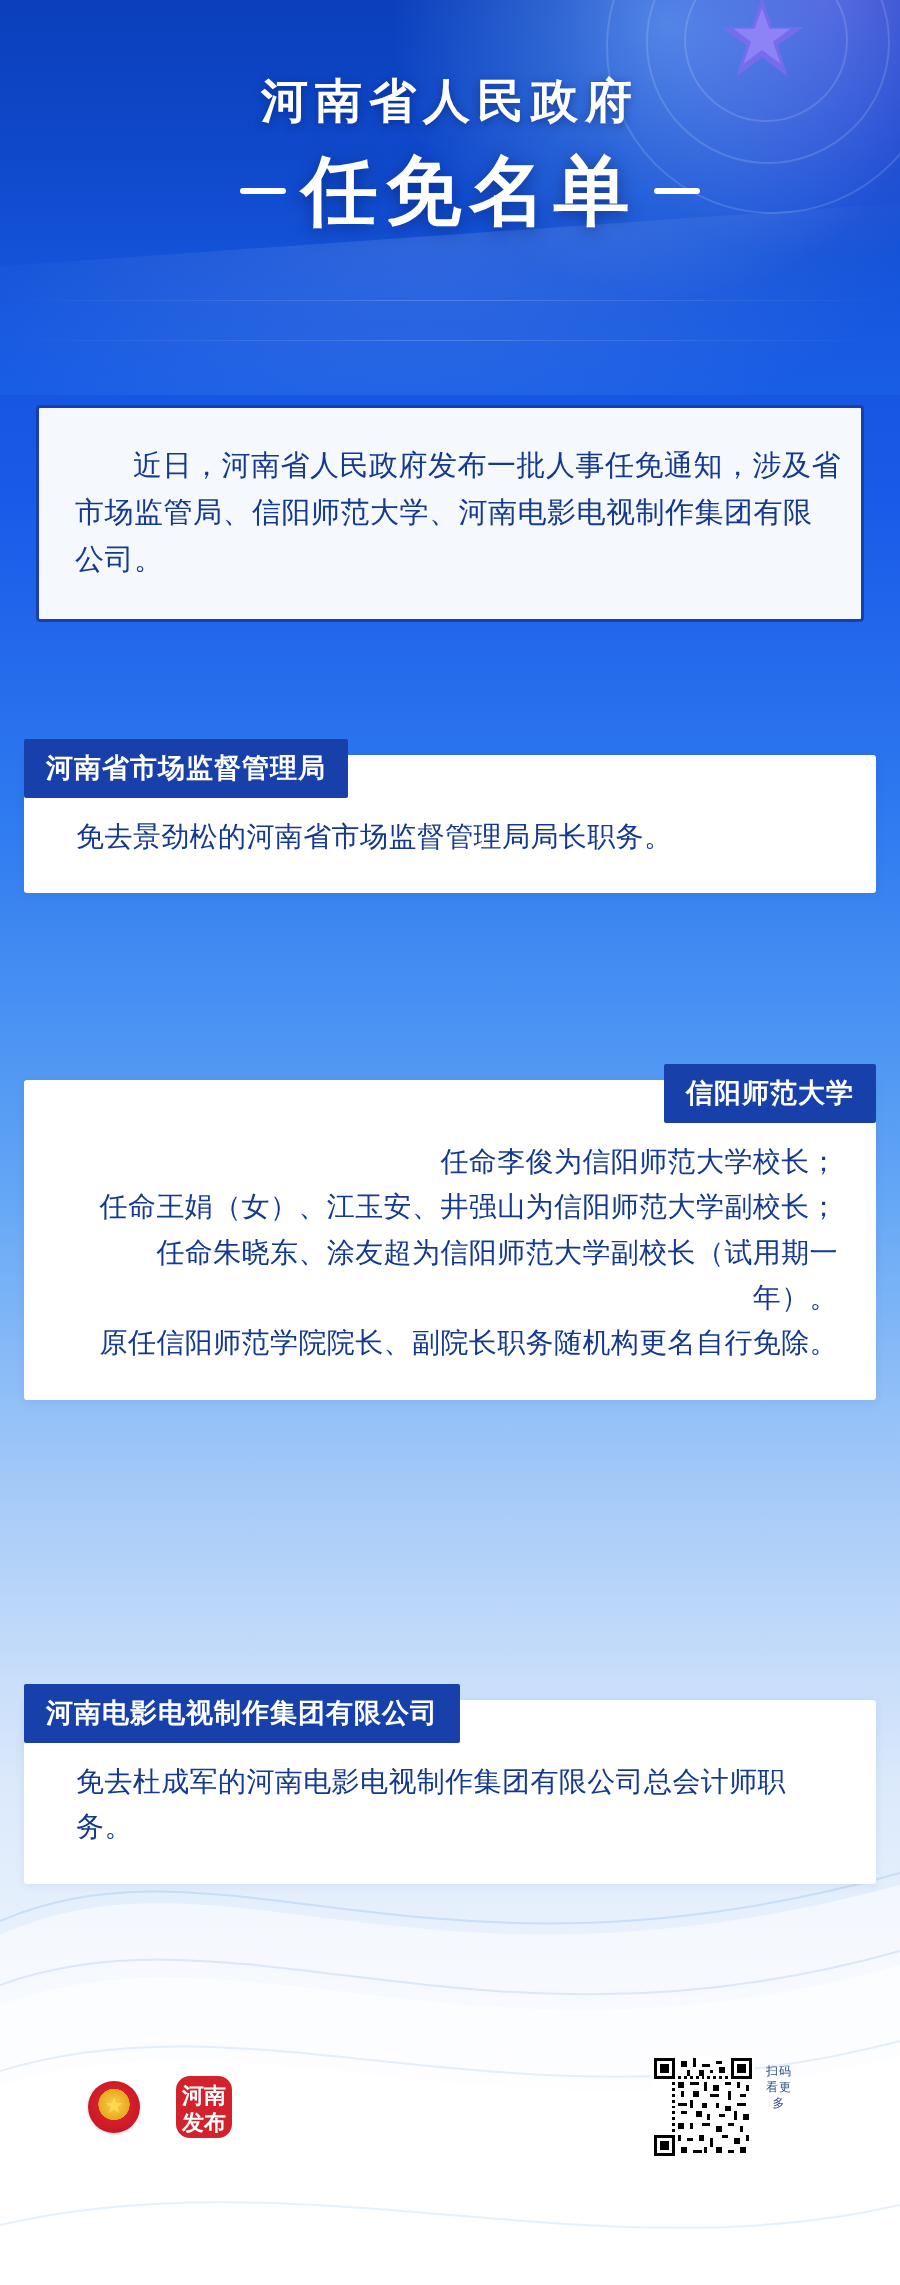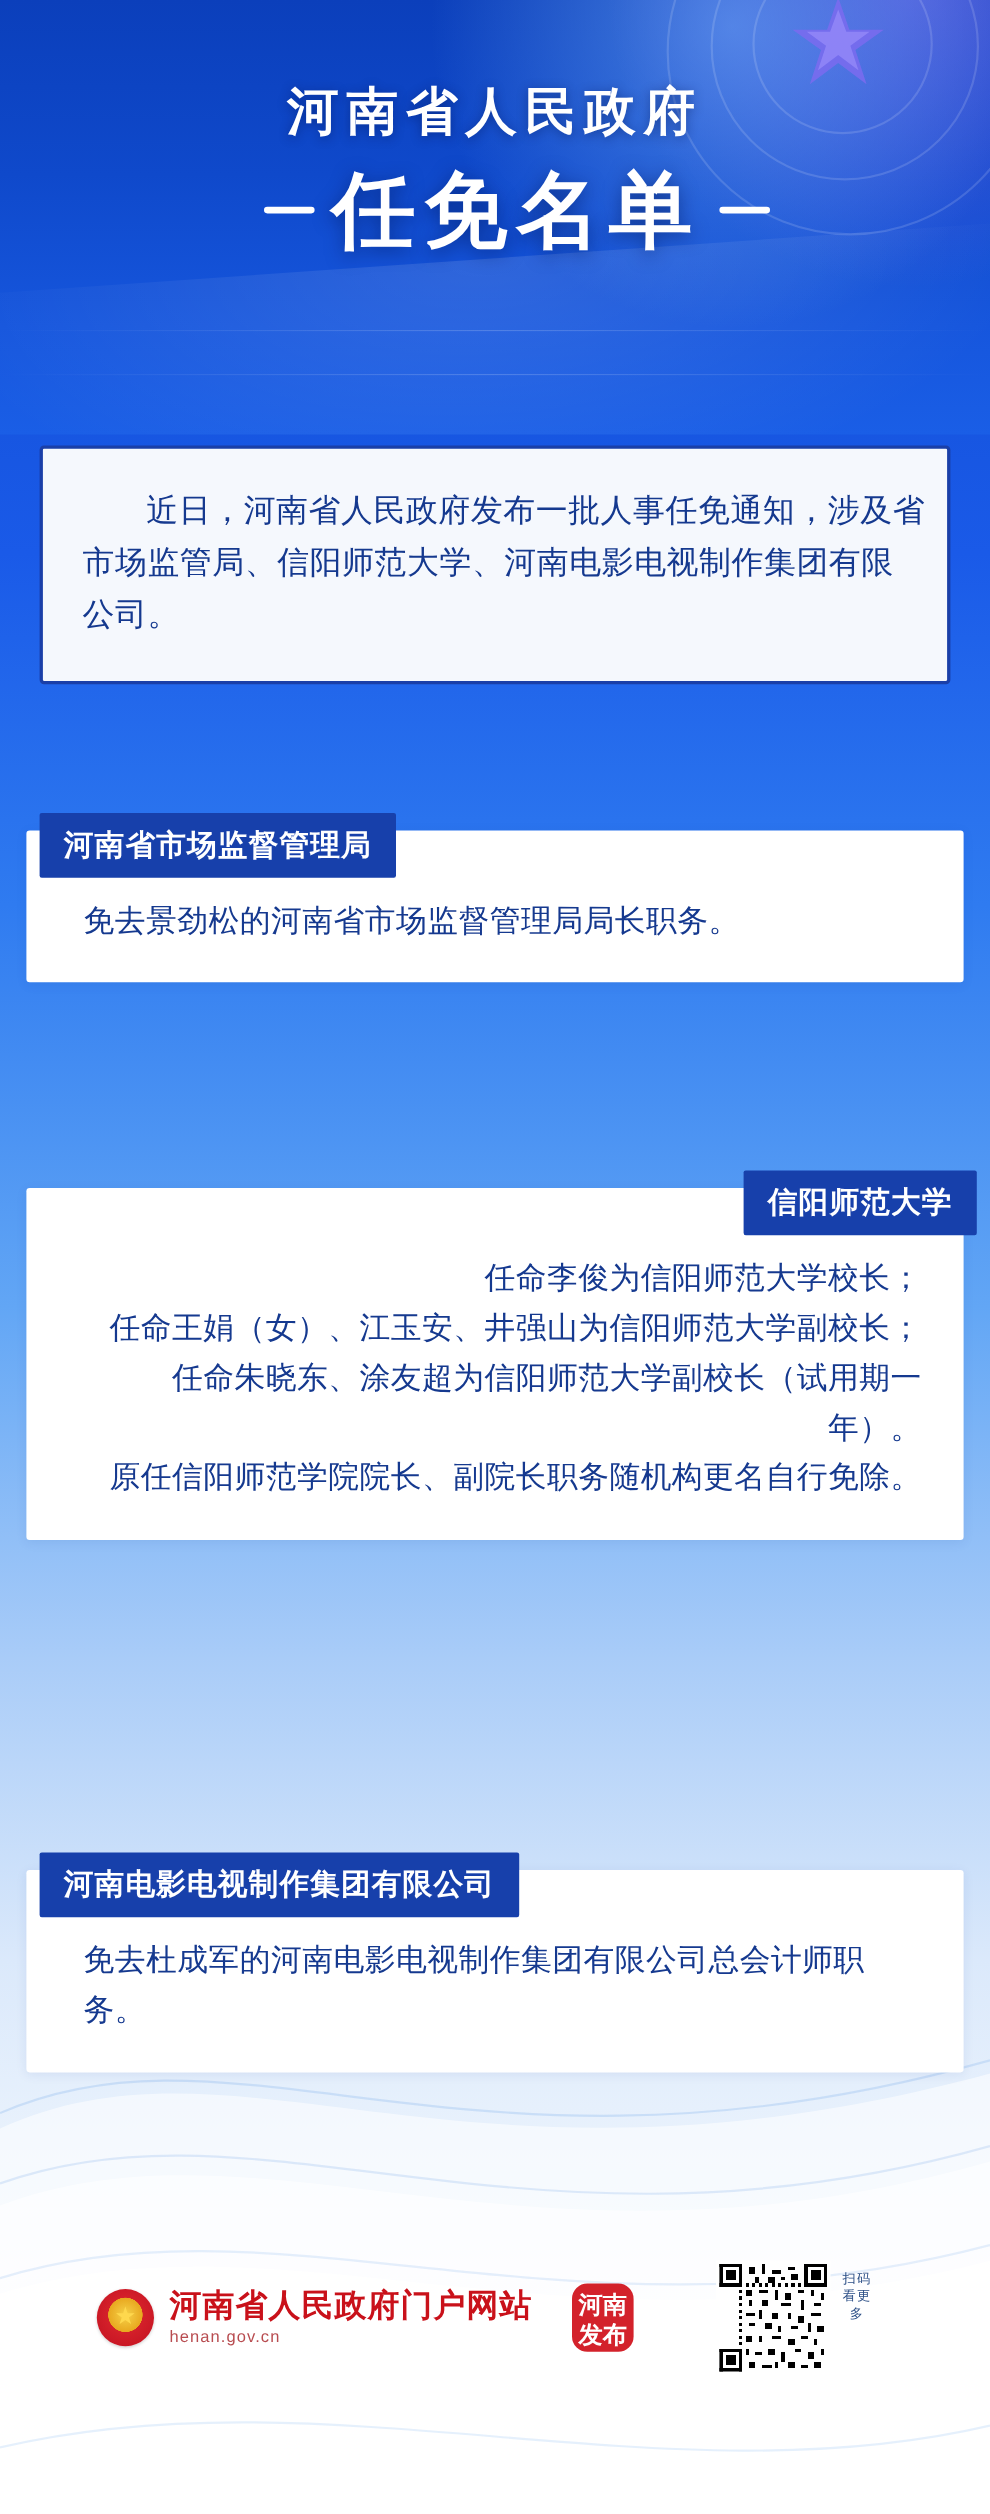--- a/index.html
+++ b/index.html
@@ -136,21 +136,21 @@
     display: inline-block;
     background: #1740ab;
     color: #ffffff;
     font-size: 27px;
     font-weight: bold;
     letter-spacing: 1px;
     padding: 11px 22px 12px 22px;
     margin: 0 0 0 0;
     position: relative;
     top: -16px;
-    left: 12px;
+    left: 0;
     border-radius: 2px;
   }
   .sec-body {
     padding: 0 38px 34px 52px;
     font-size: 28px;
     line-height: 1.62;
     color: #15398f;
     letter-spacing: 0.4px;
   }
   .sec-body p { margin: 0; }
@@ -313,24 +313,20 @@
       <path d="M0,236 C220,140 430,320 900,188" fill="none" stroke="#bcd6f5" stroke-width="2" opacity="0.7"></path>
       <path d="M0,300 C240,214 480,384 900,266" fill="none" stroke="#cfe0f7" stroke-width="2" opacity="0.7"></path>
       <path d="M0,386 C260,306 520,456 900,356" fill="none" stroke="#d8e7fa" stroke-width="2" opacity="0.7"></path>
       <path d="M0,540 C300,470 600,590 900,520" fill="none" stroke="#e2eefc" stroke-width="2" opacity="0.9"></path>
     </svg>
   </div>
 
   <div class="footer">
     <div class="footer-left">
       <div class="emblem"></div>
-      <div>
-        <div class="site-name">河南省人民政府门户网站</div>
-        <div class="site-url">henan.gov.cn</div>
-      </div>
       <div class="henan-badge">
         <div>河南</div>
         <div>发布</div>
       </div>
     </div>
 
     <div class="qr">
       <svg width="98" height="98" viewBox="0 0 33 33" shape-rendering="crispEdges">
         <rect width="33" height="33" fill="#ffffff"></rect>
         <g fill="#000000">

